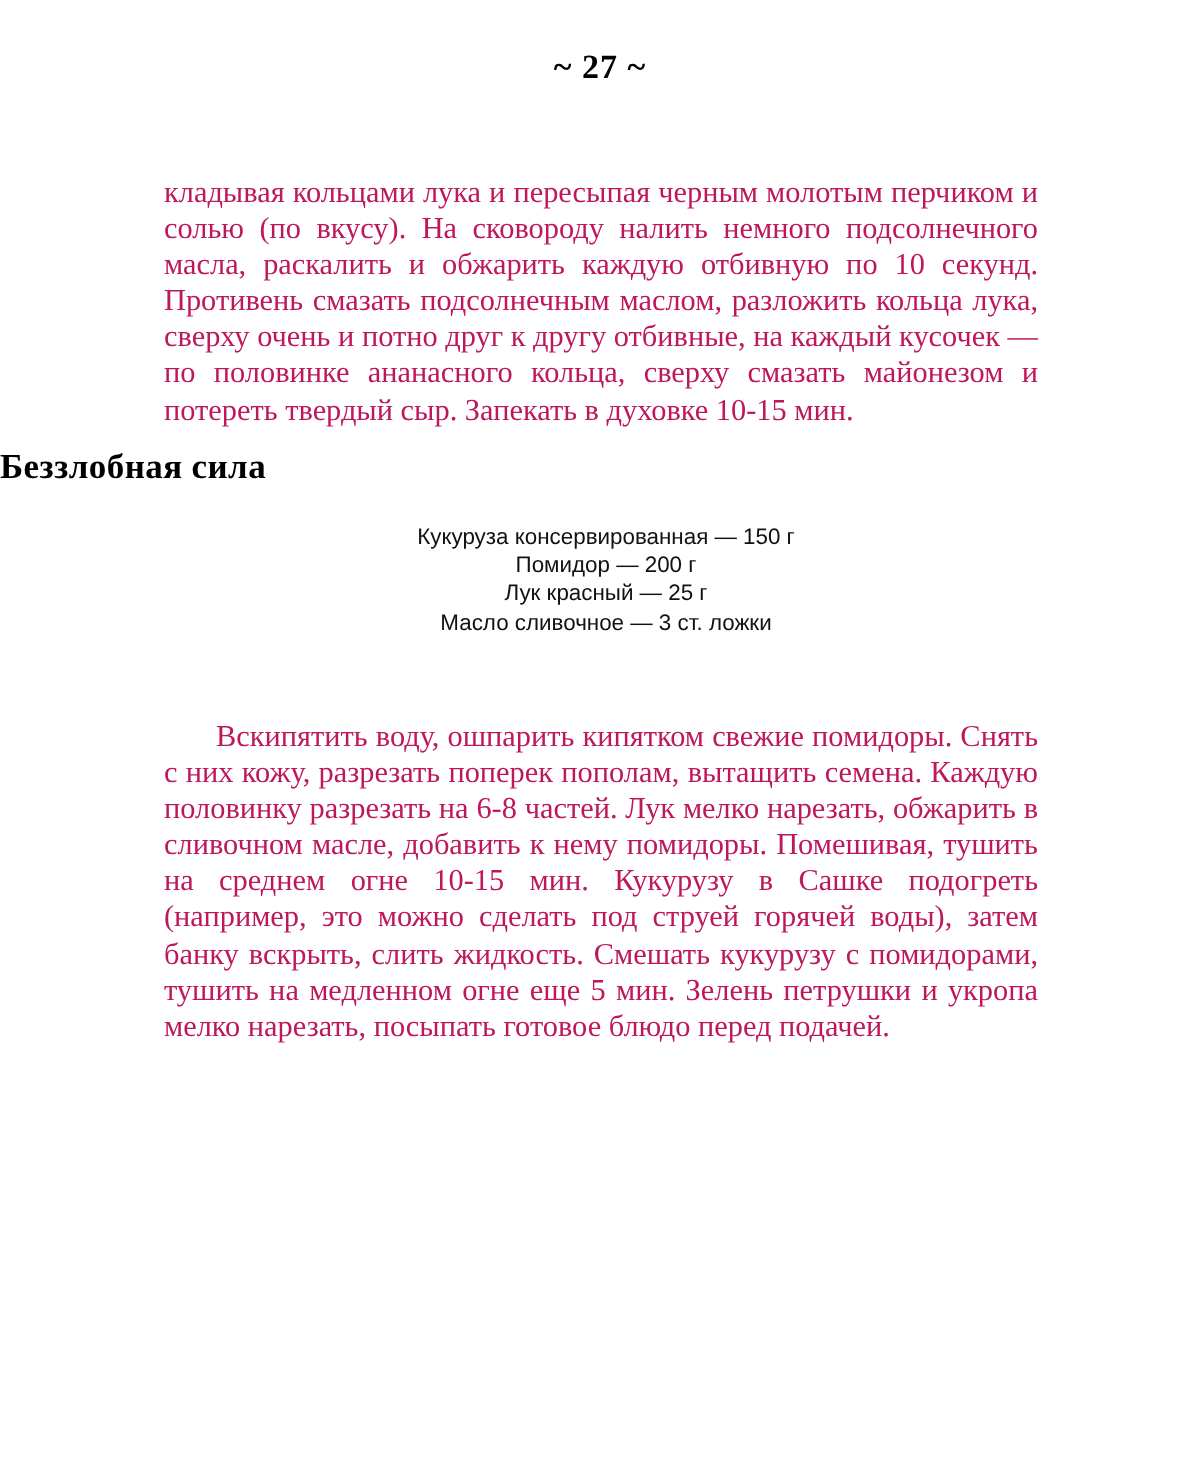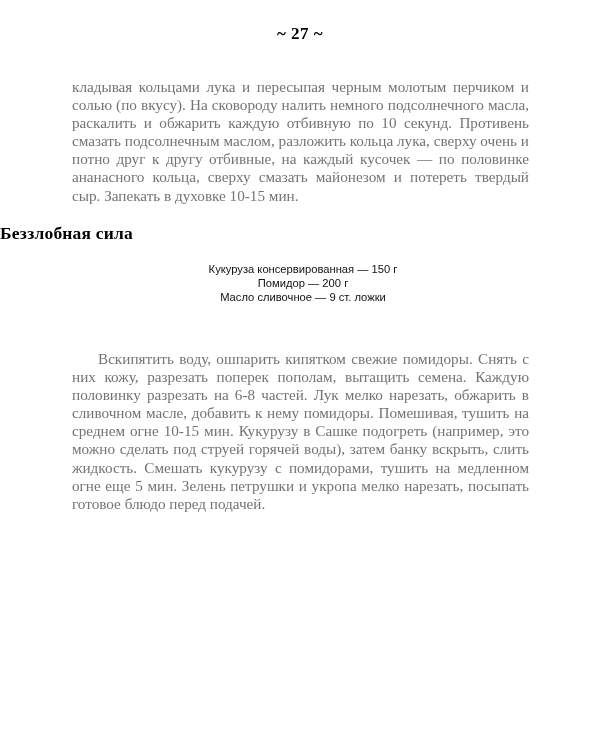--- a/index.html
+++ b/index.html
@@ -42,27 +42,27 @@
 
   
   .textblock {
     position: absolute;
     left: 70px;
     top: 76px;
     width: 461px;
   }
 
   p.body {
-    margin: 2px;
+    margin: 12px;
     font-family: "Liberation Serif", "DejaVu Serif", serif;
     font-size: 15.2px;
     line-height: 18.1px;
     text-align: justify;
     text-justify: inter-word;
-    color: #737373;
+    color: #be185d;
     hyphens: none;
   }
 
   p.body.indent {
     text-indent: 26px;
   }
 
   
   h2.recipe-title {
     margin: 0;
@@ -115,20 +115,21 @@
 
   <div class="textblock">
     <p class="body">кладывая кольцами лука и пересыпая черным молотым перчиком и солью (по вкусу). На сковороду налить немного подсолнечного масла, раскалить и обжарить каждую отбивную по 10 секунд. Противень смазать подсолнечным маслом, разложить кольца лука, сверху очень и потно друг к другу отбивные, на каждый кусочек — по половинке ананасного кольца, сверху смазать майонезом и потереть твердый сыр. Запекать в духовке 10-15 мин.</p>
   </div>
 
   <h2 class="recipe-title">Беззлобная сила</h2>
 
   <ul class="ingredients">
     <li>Кукуруза консервированная — 150 г</li>
     <li>Помидор — 200 г</li>
-    <li>Масло сливочное — 9 ст. ложки</li>
+    <li>Лук красный — 25 г</li>
+    <li>Масло сливочное — 3 ст. ложки</li>
   </ul>
 
   <div class="method">
     <p class="body indent">Вскипятить воду, ошпарить кипятком свежие помидоры. Снять с них кожу, разрезать поперек пополам, вытащить семена. Каждую половинку разрезать на 6-8 частей. Лук мелко нарезать, обжарить в сливочном масле, добавить к нему помидоры. Помешивая, тушить на среднем огне 10-15 мин. Кукурузу в Сашке подогреть (например, это можно сделать под струей горячей воды), затем банку вскрыть, слить жидкость. Смешать кукурузу с помидорами, тушить на медленном огне еще 5 мин. Зелень петрушки и укропа мелко нарезать, посыпать готовое блюдо перед подачей.</p>
   </div>
 
 </div>
 
 </body></html>

